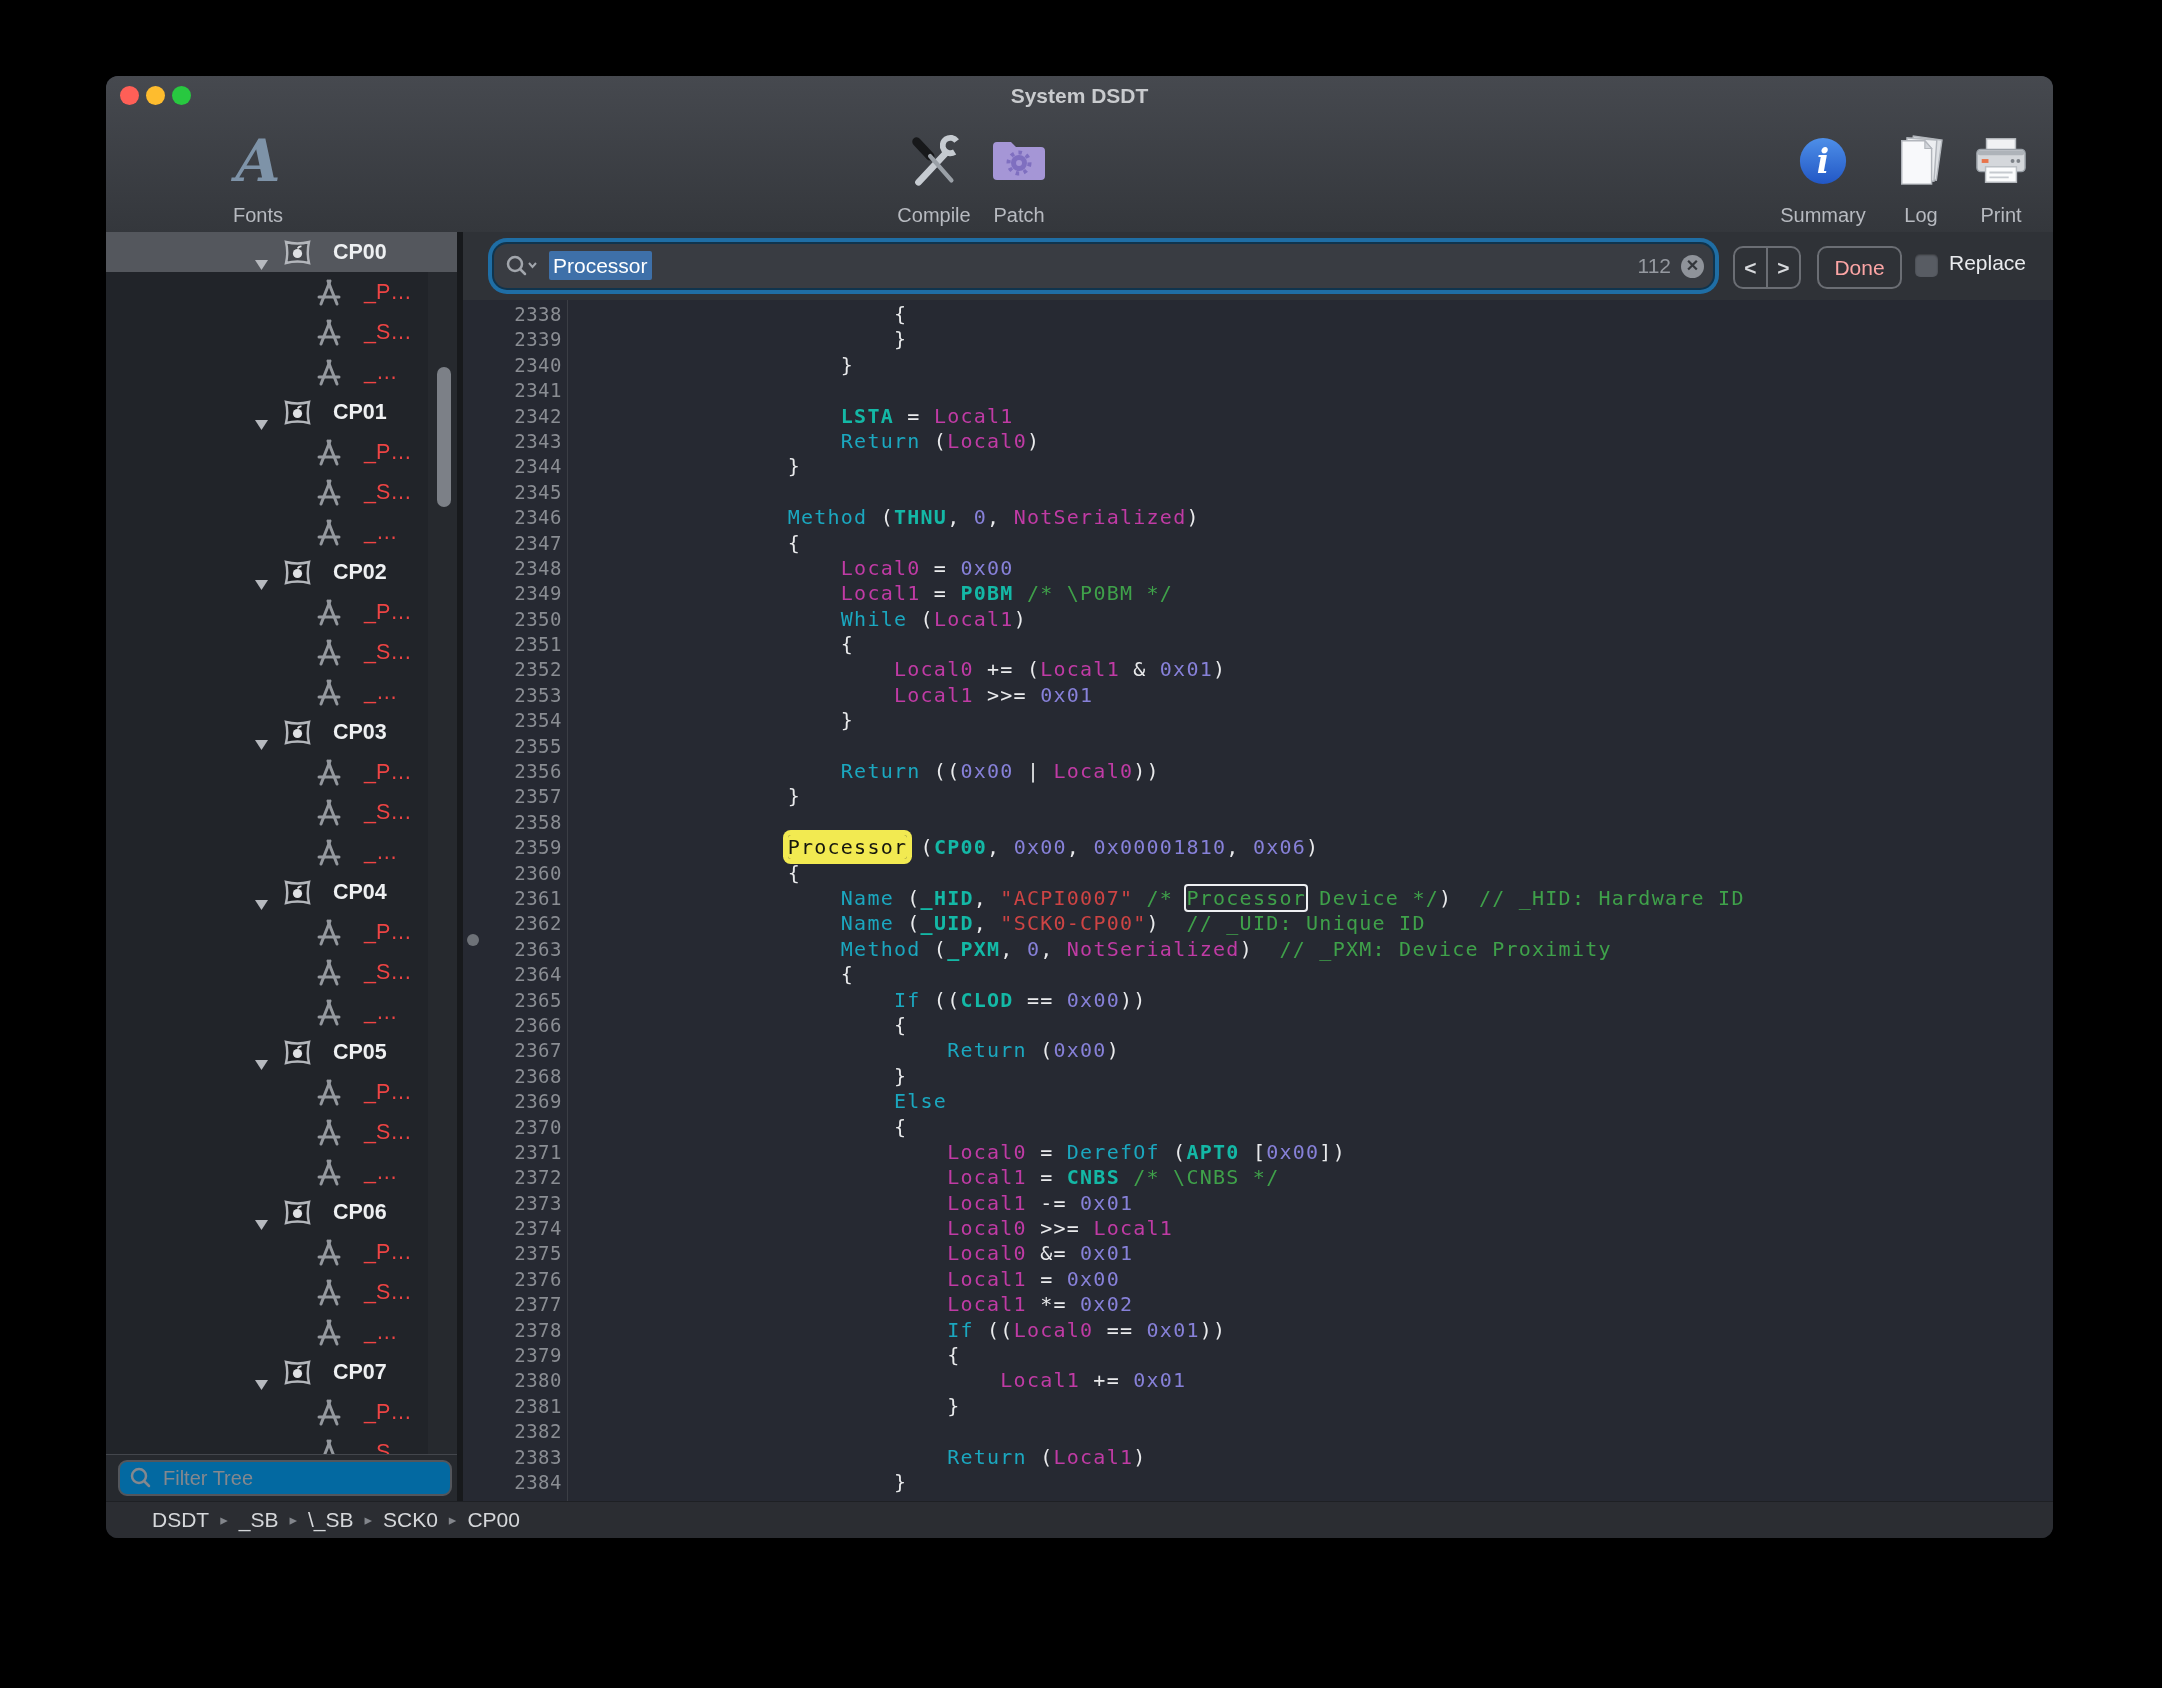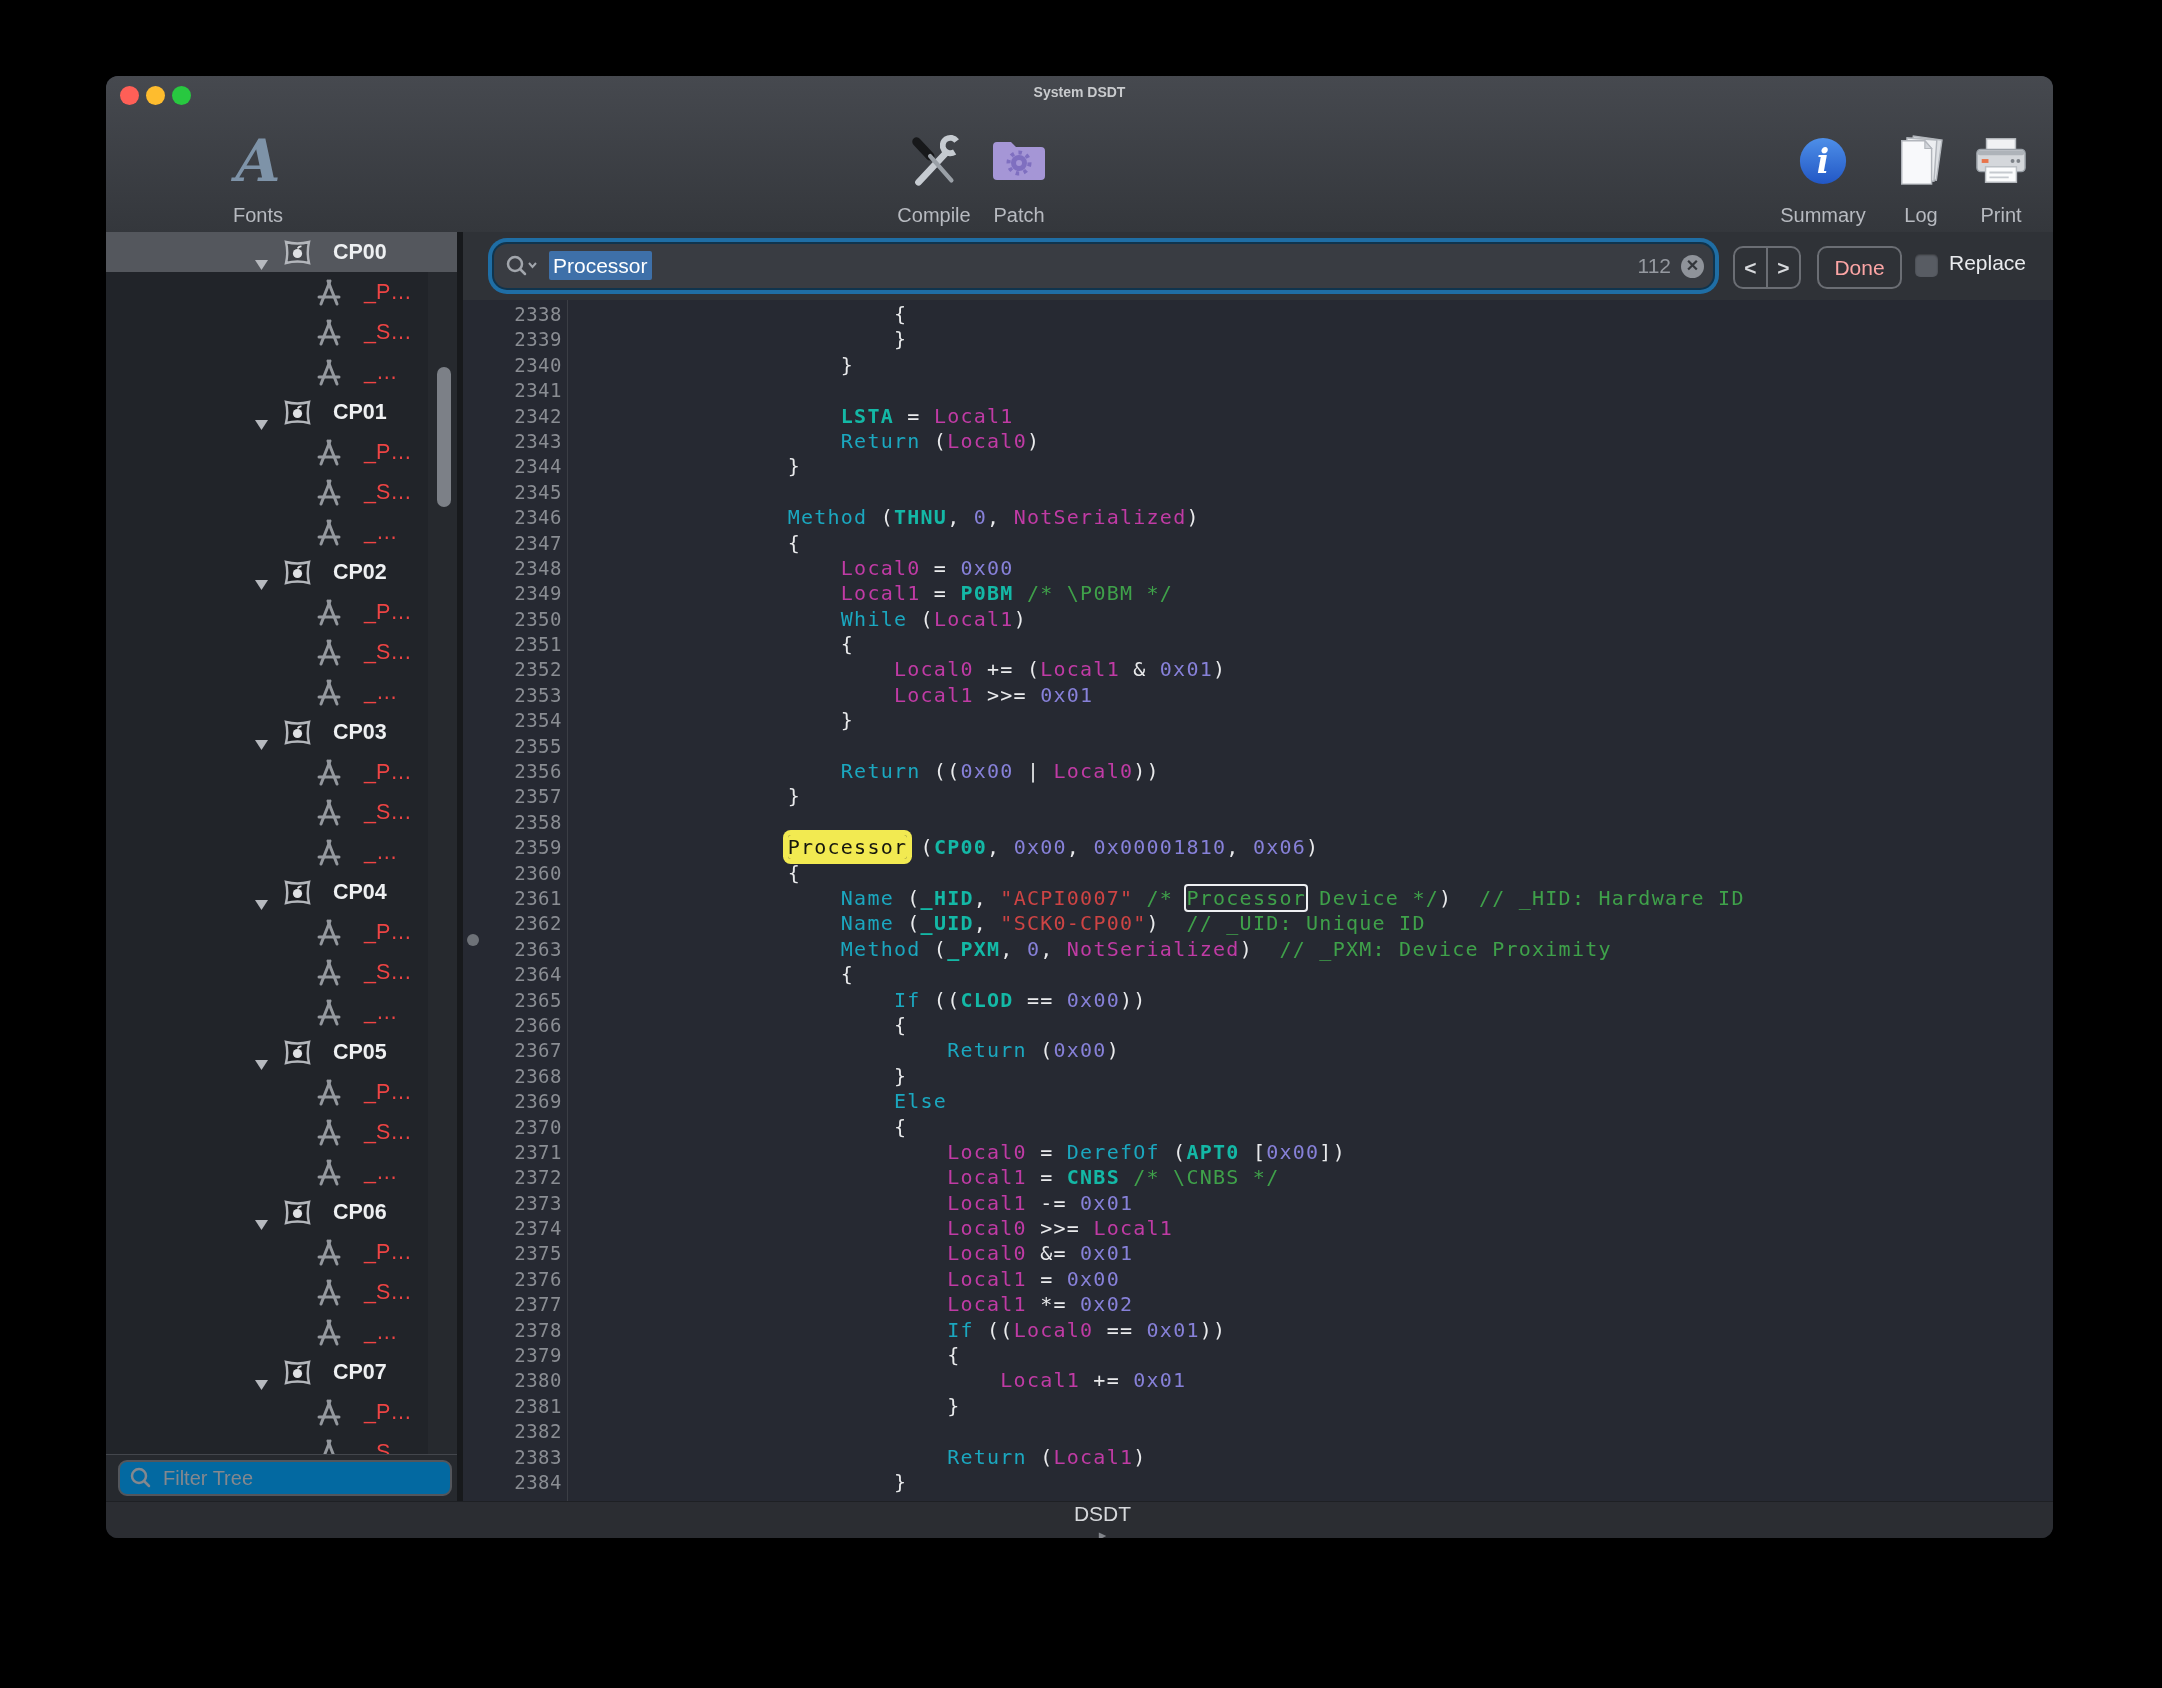--- a/index.html
+++ b/index.html
@@ -5,21 +5,21 @@
   html,body{margin:0;padding:0;background:#000;}
   body{width:2162px;height:1688px;position:relative;font-family:"Liberation Sans",sans-serif;-webkit-font-smoothing:antialiased;}
   .window{position:absolute;left:106px;top:76px;width:1947px;height:1462px;border-radius:12px;overflow:hidden;
           background:#262932;box-shadow:0 0 0 1px rgba(0,0,0,.65),0 30px 70px rgba(0,0,0,.55);}
   
   .header{position:absolute;left:0;top:0;width:100%;height:156px;background:linear-gradient(#46494f,#34373c);border-bottom:2px solid #232529;}
   .tl{position:absolute;top:10px;width:19px;height:19px;border-radius:50%;}
   .tl.red{left:14px;background:#ff5f57;}
   .tl.yellow{left:40px;background:#febc2e;}
   .tl.green{left:66px;background:#28c840;}
-  .win-title{position:absolute;top:8px;left:0;width:100%;text-align:center;font-size:14px;font-weight:600;color:#c9cbce;}
+  .win-title{position:absolute;top:8px;left:0;width:100%;text-align:center;font-size:21px;font-weight:600;color:#c9cbce;}
   .tb-item{position:absolute;top:52px;width:140px;text-align:center;cursor:default;}
   .tb-icon{height:66px;display:flex;align-items:center;justify-content:center;}
   .tb-label{margin-top:10px;font-size:20px;color:#b7bac0;}
   .fonts-glyph{font-family:"DejaVu Serif",serif;font-style:italic;font-weight:600;font-size:58px;color:#7e93a8;line-height:60px;}
   
   .findbar{position:absolute;left:357px;top:156px;right:0;height:68px;background:#2f3237;}
   .search-field{position:absolute;left:31px;top:12px;width:1219px;height:44px;background:#393c42;border-radius:13px;
                 box-shadow:0 0 0 2px #10344d,0 0 0 6px #1f6ea5;display:flex;align-items:center;}
   .search-text{font-size:21px;color:#fff;margin-left:10px;}
   .search-sel{background:#3e70a9;color:#fff;padding:3px 4px;border-radius:2px;}
@@ -58,21 +58,21 @@
   .glabel{position:absolute;left:227px;font-size:21.5px;font-weight:600;color:#eef0f2;}
   .clabel{position:absolute;left:258px;font-size:21.5px;color:#ef4444;}
   .thumb{position:absolute;right:6px;top:135px;width:14px;height:140px;border-radius:7px;background:#7c8087;}
   .filter-strip{position:absolute;left:0;bottom:0;width:100%;height:46px;background:#26292e;border-top:1px solid #43464c;}
   .filter-field{position:absolute;left:12px;top:5px;width:330px;height:32px;border:2px solid #53565c;border-radius:9px;background:#0369a1;
                 display:flex;align-items:center;}
   .filter-input{background:transparent;border:none;outline:none;color:#c9ccd0;font-size:20px;font-family:"Liberation Sans",sans-serif;width:250px;}
   .filter-input::placeholder{color:#85888e;}
   
   .breadcrumb{position:absolute;left:0;bottom:0;width:100%;height:37px;background:#2b2d32;border-top:1px solid #1e2024;
-              display:flex;align-items:center;padding-left:46px;box-sizing:border-box;flex-direction:column;}
+              display:flex;align-items:center;padding-left:46px;box-sizing:border-box;}
   .bc-item{font-size:21px;color:#d6d8db;}
   .bc-sep{font-size:15px;color:#83868c;margin:0 11px;}
 </style>
 </head>
 <body>
 
 <div class="window">
 
   <div class="header">
     <div class="tl red"></div>

